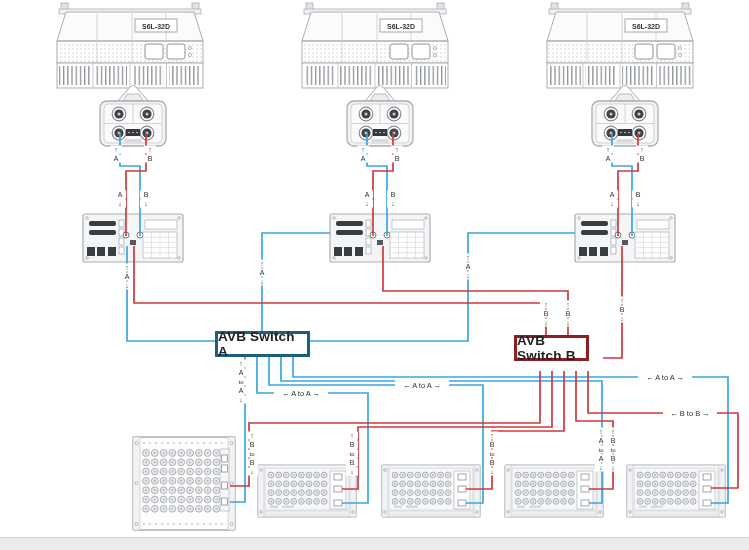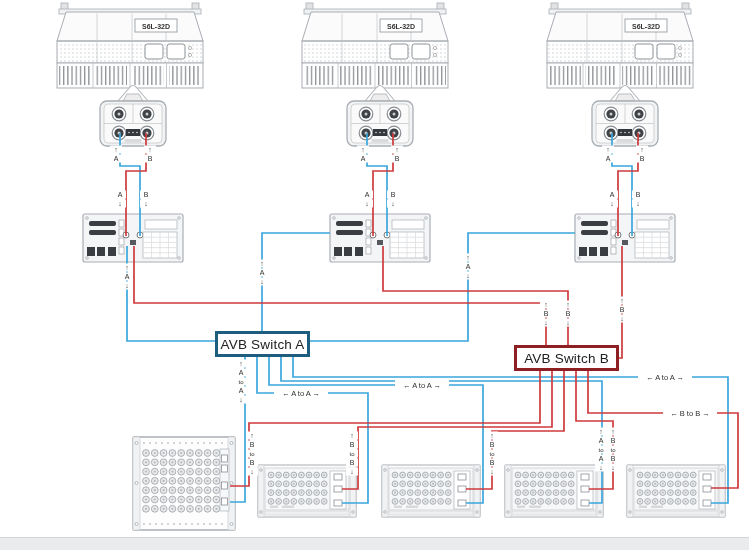--- a/index.html
+++ b/index.html
@@ -2,23 +2,23 @@
 <html style="--swa: #1d5d7d; --swb: #8e2023; --foot: #e9ebec;"><head>
 <meta charset="utf-8">
 <style>
   html,body{margin:0;padding:0;background:#fff;}
   body{width:749px;height:550px;position:relative;overflow:hidden;
        font-family:"Liberation Sans",sans-serif;}
   #stage{position:absolute;left:0;top:0;width:749px;height:550px;}
   svg{position:absolute;left:0;top:0;}
   .switch-box{position:absolute;background:#fff;display:flex;align-items:center;
       justify-content:center;box-sizing:border-box;z-index:3;
-      font-size:13.5px;font-weight:400;color:#222;letter-spacing:.2px;}
+      font-size:13.5px;font-weight:700;color:#222;letter-spacing:.2px;}
   #switch-a{left:215px;top:331px;width:95px;height:26px;border:3px solid var(--swa);}
-  #switch-b{left:514px;top:345px;width:105px;height:26px;border:3px solid var(--swb);}
+  #switch-b{left:514px;top:335px;width:75px;height:26px;border:3px solid var(--swb);}
   #footer-strip{position:absolute;left:0;top:537px;width:749px;height:13px;
       background:var(--foot);border-top:1px solid #d3d6d8;z-index:1;}
 </style>
 </head>
 <body>
 
 <div id="stage">
   <svg id="diagram" width="749" height="550" viewBox="0 0 749 550">
       <defs>
         <pattern id="dots" width="4" height="4" patternUnits="userSpaceOnUse">

